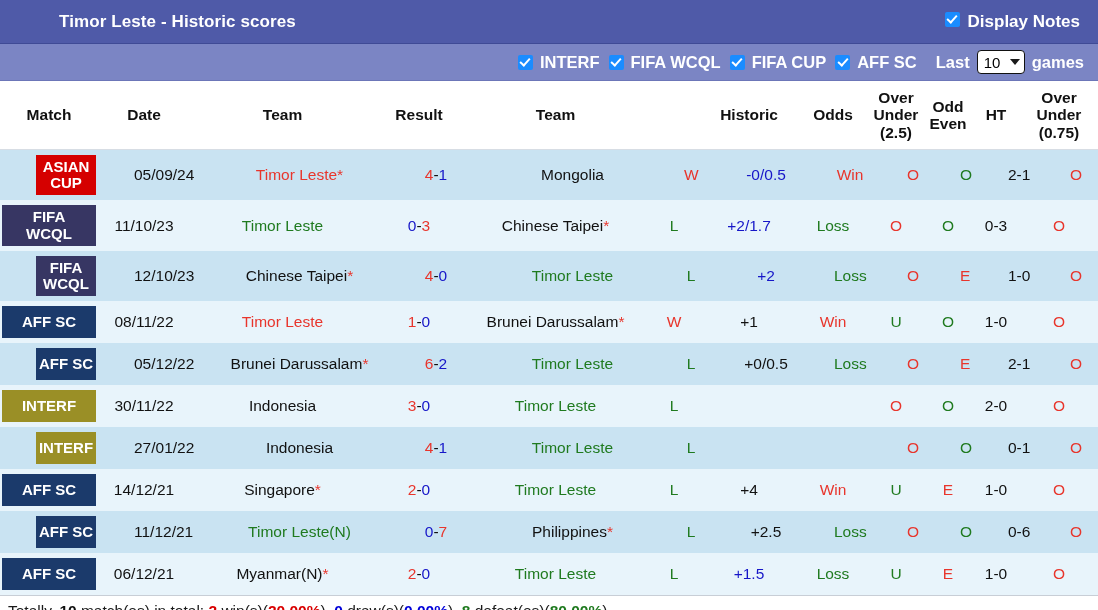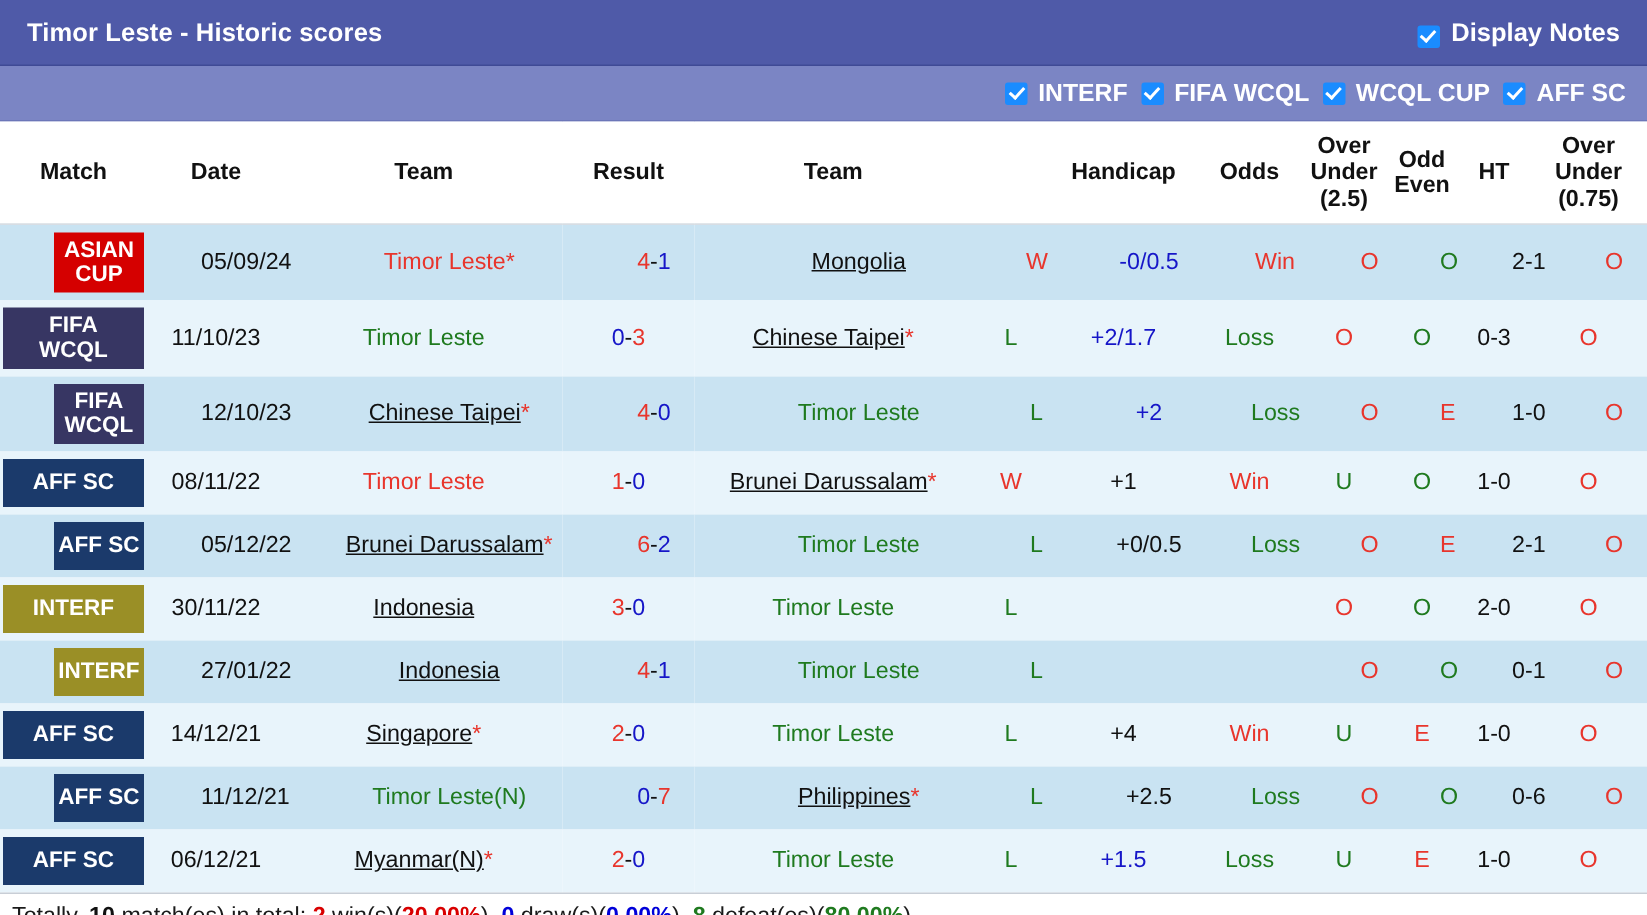--- a/index.html
+++ b/index.html
@@ -23,23 +23,24 @@
     align-items: center;
     justify-content: space-between;
     padding: 0 12px 0 18px;
     border-bottom: 1px solid #3f4a95;
   }
   .titlebar-title {
     color: #ffffff;
     font-size: 17px;
     font-weight: bold;
     letter-spacing: .1px;
+    margin-left: 41px;
   }
   .notes-group {
-    display: flex; align-items: flex-end; gap: 8px;
+    display: flex; align-items: flex-start; gap: 8px;
     padding-right: 6px;
   }
   .notes-label {
     color: #ffffff; font-size: 17px; font-weight: bold;
   }
 
   
   .filterbar {
     height: 37px;
     background: #7b85c4;
@@ -158,21 +159,21 @@
   .badge-asiancup { background: #d50000; }
   .badge-fifawcql { background: #373663; }
   .badge-affsc    { background: #1b3a6b; }
   .badge-interf   { background: #9a8f26; }
 
   .date-cell { font-size: 15px; color: #1a1a1a; margin-top: 24px; }
 
   
   .t-red   { color: #e8352c; }
   .t-green { color: #1f7a1f; }
-  .t-black { color: #111111; text-decoration: underline; }
+  .t-black { color: #111111; }
   .star    { color: #e8352c; }
 
   .s-red   { color: #e8352c; }
   .s-blue  { color: #1616c8; }
   .dash    { color: #111111; }
 
   .hcp-blue  { color: #1616c8; }
   .hcp-black { color: #111111; }
 
   .o-red   { color: #e8352c; }
@@ -214,25 +215,33 @@
     <div class="filter-item">
       <span class="cb"></span>
       <span class="filter-label">INTERF</span>
     </div>
     <div class="filter-item">
       <span class="cb"></span>
       <span class="filter-label">FIFA WCQL</span>
     </div>
     <div class="filter-item">
       <span class="cb"></span>
-      <span class="filter-label">WCQL CUP</span>
+      <span class="filter-label">FIFA CUP</span>
     </div>
     <div class="filter-item">
       <span class="cb"></span>
       <span class="filter-label">AFF SC</span>
+    </div>
+    <div class="last-group">
+      <span class="last-label">Last</span>
+      <div class="select-box">
+        <span>10</span>
+        <span class="caret"></span>
+      </div>
+      <span class="games-label">games</span>
     </div>
   </div>
 
   <table class="scores">
     <colgroup>
       <col class="c-match">
         <col class="c-date">
         <col class="c-team1">
         <col class="c-result">
       <col class="c-team2">
@@ -245,21 +254,21 @@
         <col class="c-ou75">
     </colgroup>
     <thead>
       <tr>
         <th>Match</th>
         <th>Date</th>
         <th>Team</th>
         <th>Result</th>
         <th>Team</th>
         <th></th>
-        <th>Handicap</th>
+        <th>Historic</th>
         <th>Odds</th>
         <th>
           <div>Over</div>
           <div>Under</div>
           <div>(2.5)</div>
         </th>
         <th>
           <div>Odd</div>
           <div>Even</div>
         </th>

